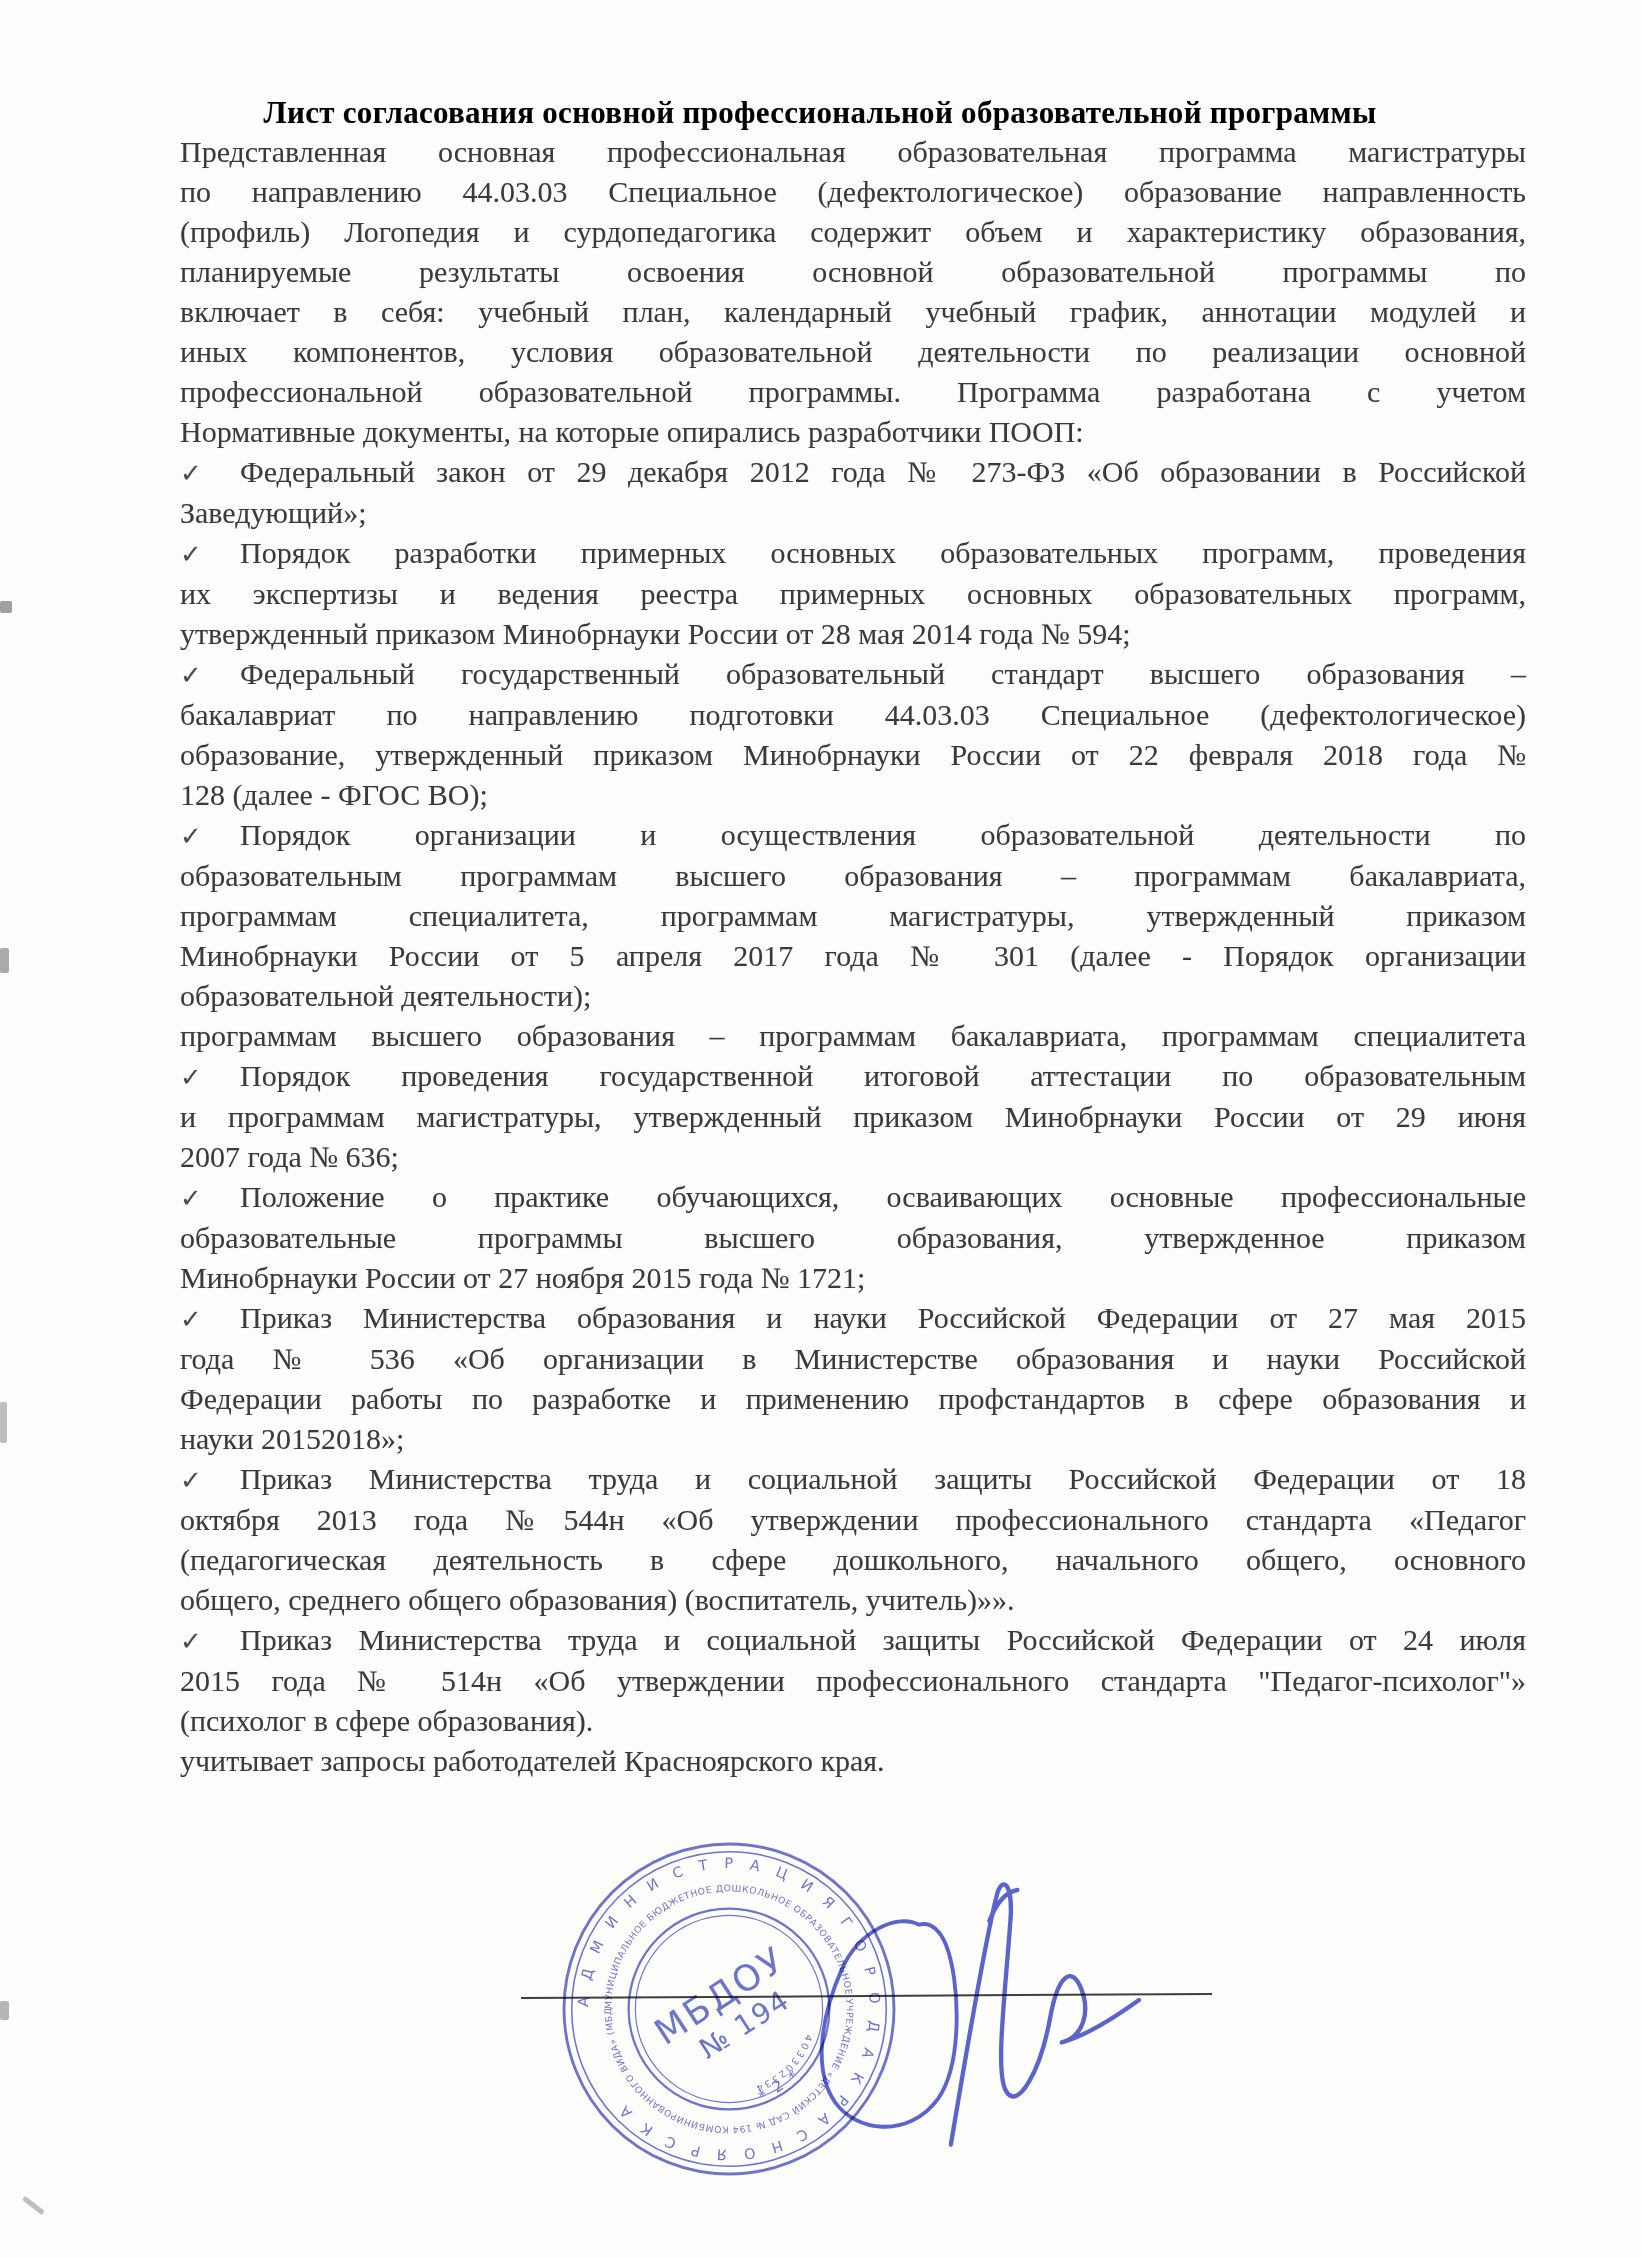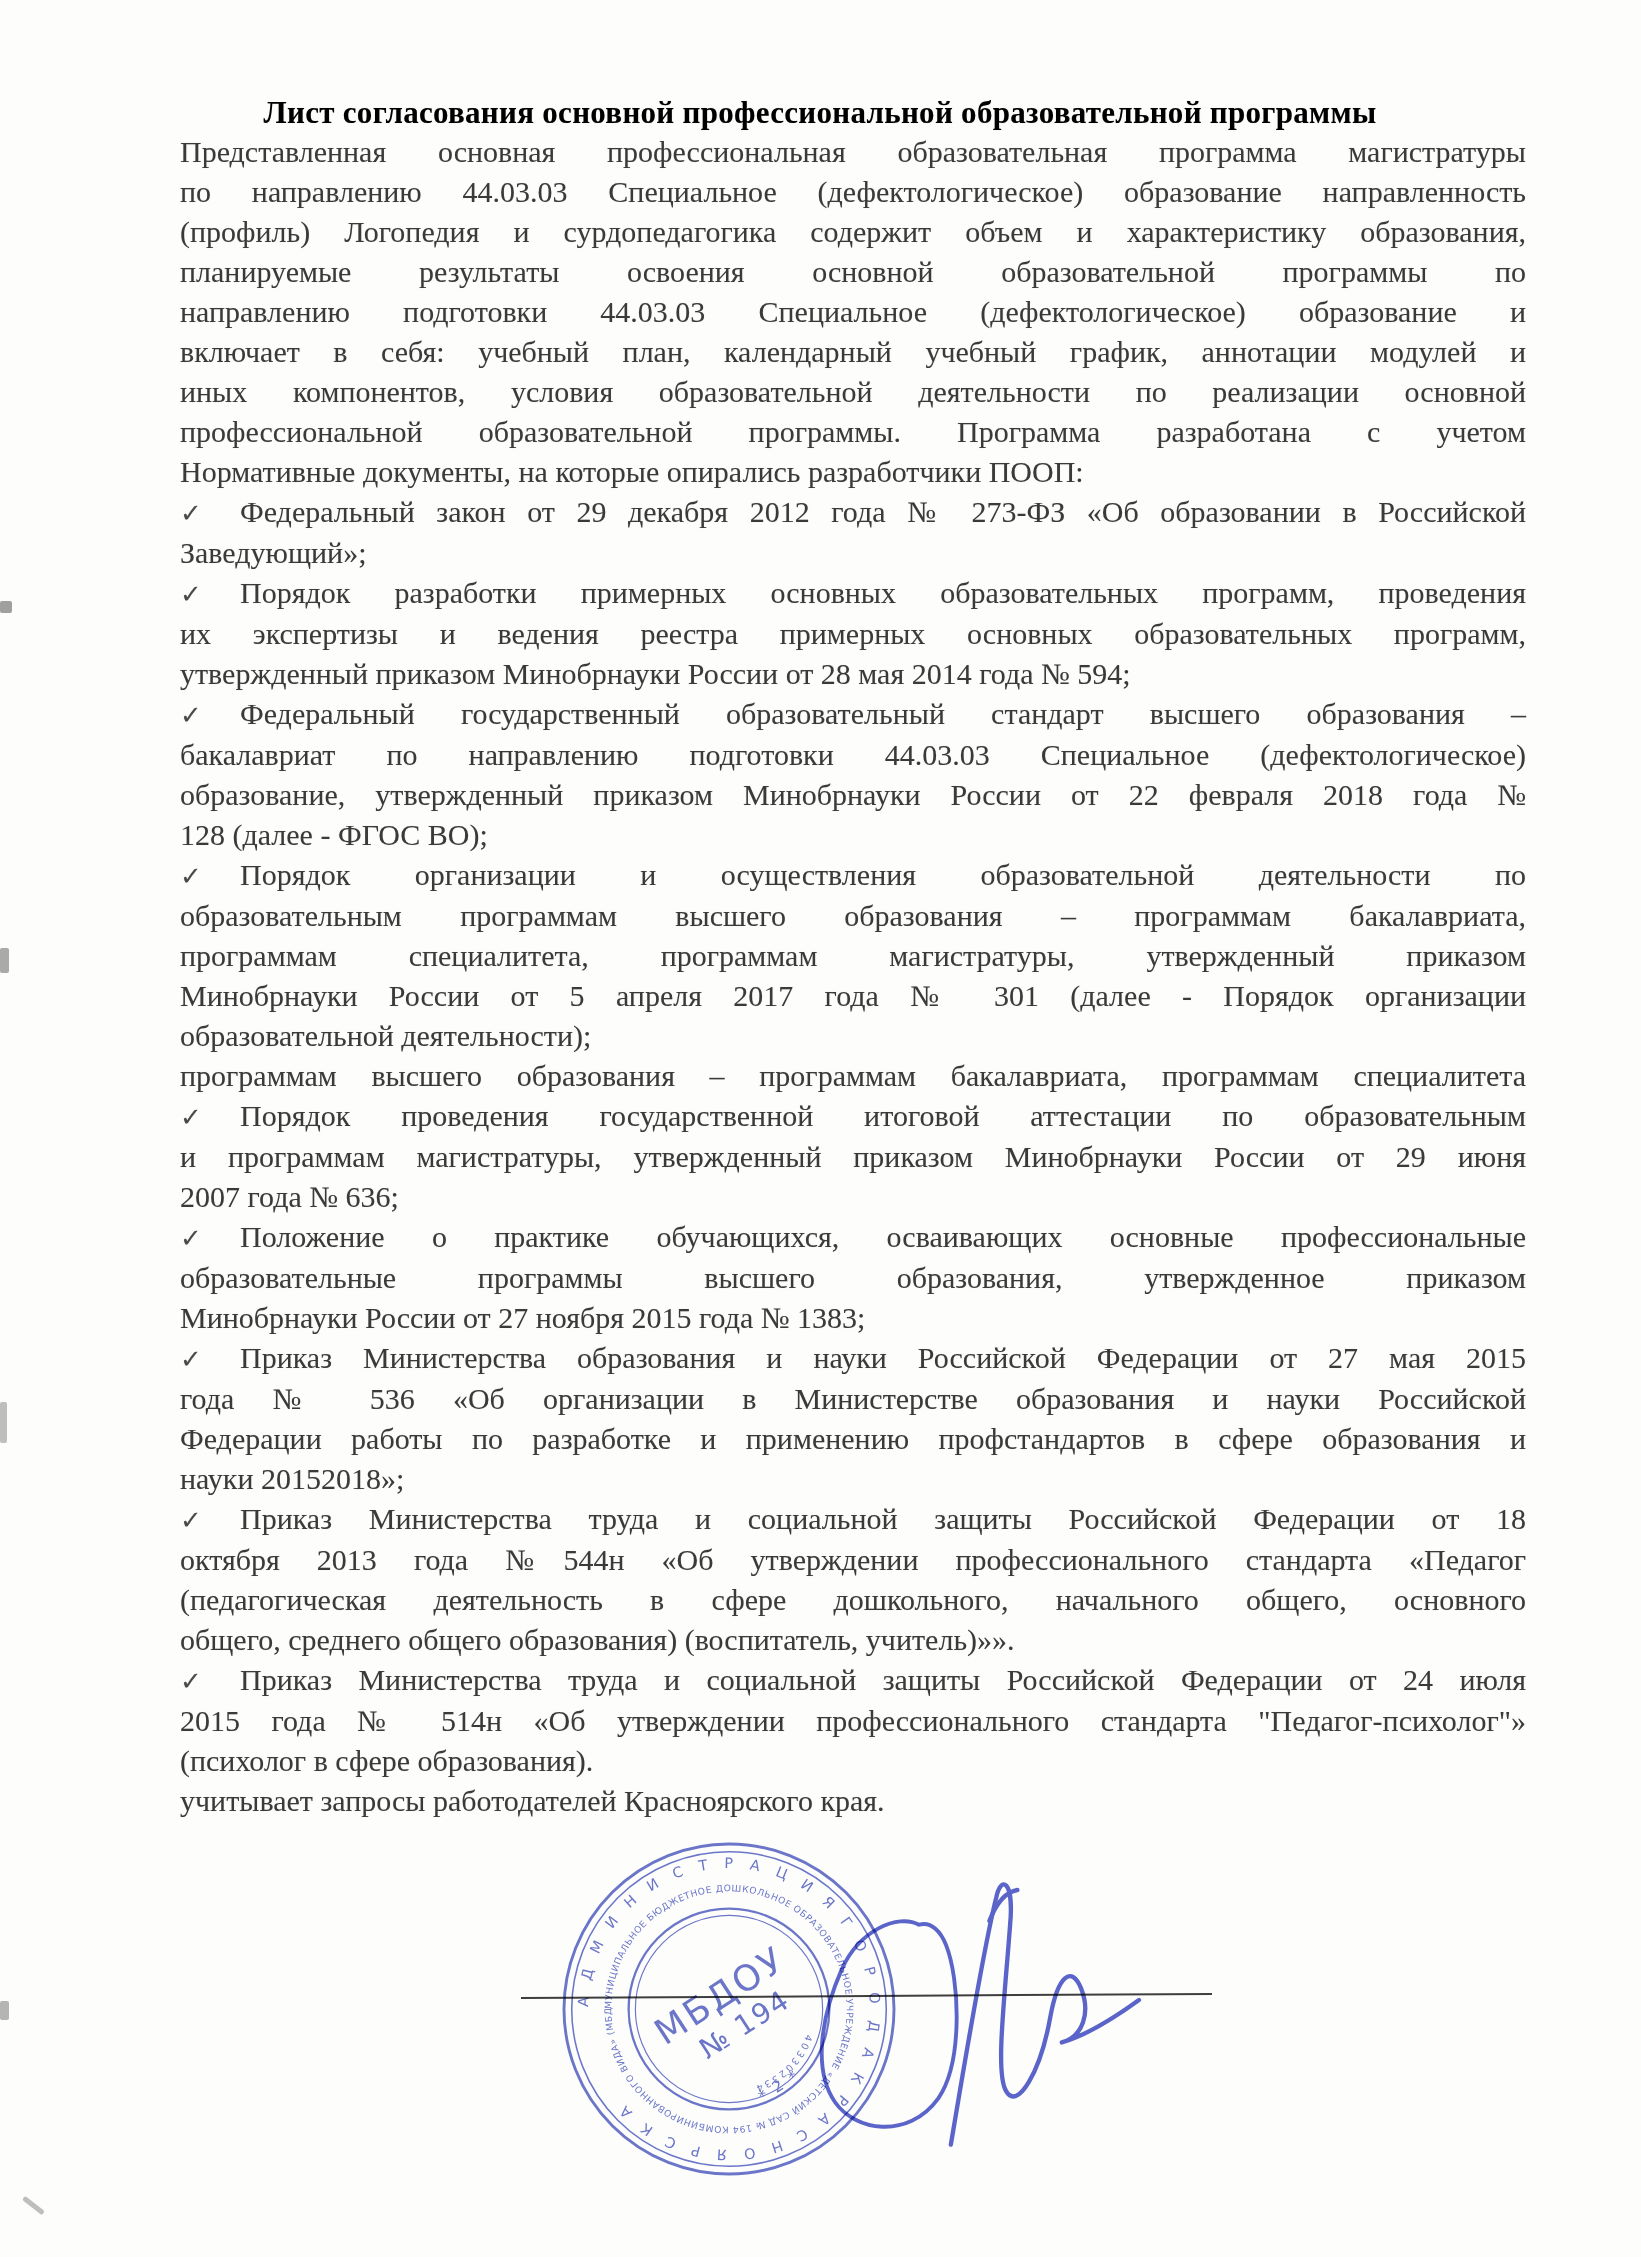--- a/index.html
+++ b/index.html
@@ -60,21 +60,20 @@
 
 <div class="page">
 
   <div class="doc-title">Лист согласования основной профессиональной образовательной программы</div>
 
   <div class="doc-body">
       <div class="line j">Представленная основная профессиональная образовательная программа магистратуры</div>
       <div class="line j">по направлению 44.03.03 Специальное (дефектологическое) образование направленность</div>
       <div class="line j">(профиль) Логопедия и сурдопедагогика содержит объем и характеристику образования,</div>
       <div class="line j">планируемые результаты освоения основной образовательной программы по</div>
-      <div class="line j">направлению подготовки 44.03.03 Специальное (дефектологическое) образование и</div>
       <div class="line j">включает в себя: учебный план, календарный учебный график, аннотации модулей и</div>
       <div class="line j">иных компонентов, условия образовательной деятельности по реализации основной</div>
       <div class="line j">профессиональной образовательной программы. Программа разработана с учетом</div>
       <div class="line">Нормативные документы, на которые опирались разработчики ПООП:</div>
       <div class="line j"><span class="check">✓</span>Федеральный закон от 29 декабря 2012 года № 273-ФЗ «Об образовании в Российской</div>
       <div class="line">Заведующий»;</div>
       <div class="line j"><span class="check">✓</span>Порядок разработки примерных основных образовательных программ, проведения</div>
       <div class="line j">их экспертизы и ведения реестра примерных основных образовательных программ,</div>
       <div class="line">утвержденный приказом Минобрнауки России от 28 мая 2014 года № 594;</div>
       <div class="line j"><span class="check">✓</span>Федеральный государственный образовательный стандарт высшего образования –</div>
@@ -85,21 +84,21 @@
       <div class="line j">образовательным программам высшего образования – программам бакалавриата,</div>
       <div class="line j">программам специалитета, программам магистратуры, утвержденный приказом</div>
       <div class="line j">Минобрнауки России от 5 апреля 2017 года № 301 (далее - Порядок организации</div>
       <div class="line">образовательной деятельности);</div>
       <div class="line j">программам высшего образования – программам бакалавриата, программам специалитета</div>
       <div class="line j"><span class="check">✓</span>Порядок проведения государственной итоговой аттестации по образовательным</div>
       <div class="line j">и программам магистратуры, утвержденный приказом Минобрнауки России от 29 июня</div>
       <div class="line">2007 года № 636;</div>
       <div class="line j"><span class="check">✓</span>Положение о практике обучающихся, осваивающих основные профессиональные</div>
       <div class="line j">образовательные программы высшего образования, утвержденное приказом</div>
-      <div class="line">Минобрнауки России от 27 ноября 2015 года № 1383;</div>
+      <div class="line">Минобрнауки России от 27 ноября 2015 года № 1721;</div>
       <div class="line j"><span class="check">✓</span>Приказ Министерства образования и науки Российской Федерации от 27 мая 2015</div>
       <div class="line j">года № 536 «Об организации в Министерстве образования и науки Российской</div>
       <div class="line j">Федерации работы по разработке и применению профстандартов в сфере образования и</div>
       <div class="line">науки 20152018»;</div>
       <div class="line j"><span class="check">✓</span>Приказ Министерства труда и социальной защиты Российской Федерации от 18</div>
       <div class="line j">октября 2013 года №544н «Об утверждении профессионального стандарта «Педагог</div>
       <div class="line j">(педагогическая деятельность в сфере дошкольного, начального общего, основного</div>
       <div class="line">общего, среднего общего образования) (воспитатель, учитель)»».</div>
       <div class="line j"><span class="check">✓</span>Приказ Министерства труда и социальной защиты Российской Федерации от 24 июля</div>
       <div class="line j">2015 года № 514н «Об утверждении профессионального стандарта "Педагог-психолог"»</div>

